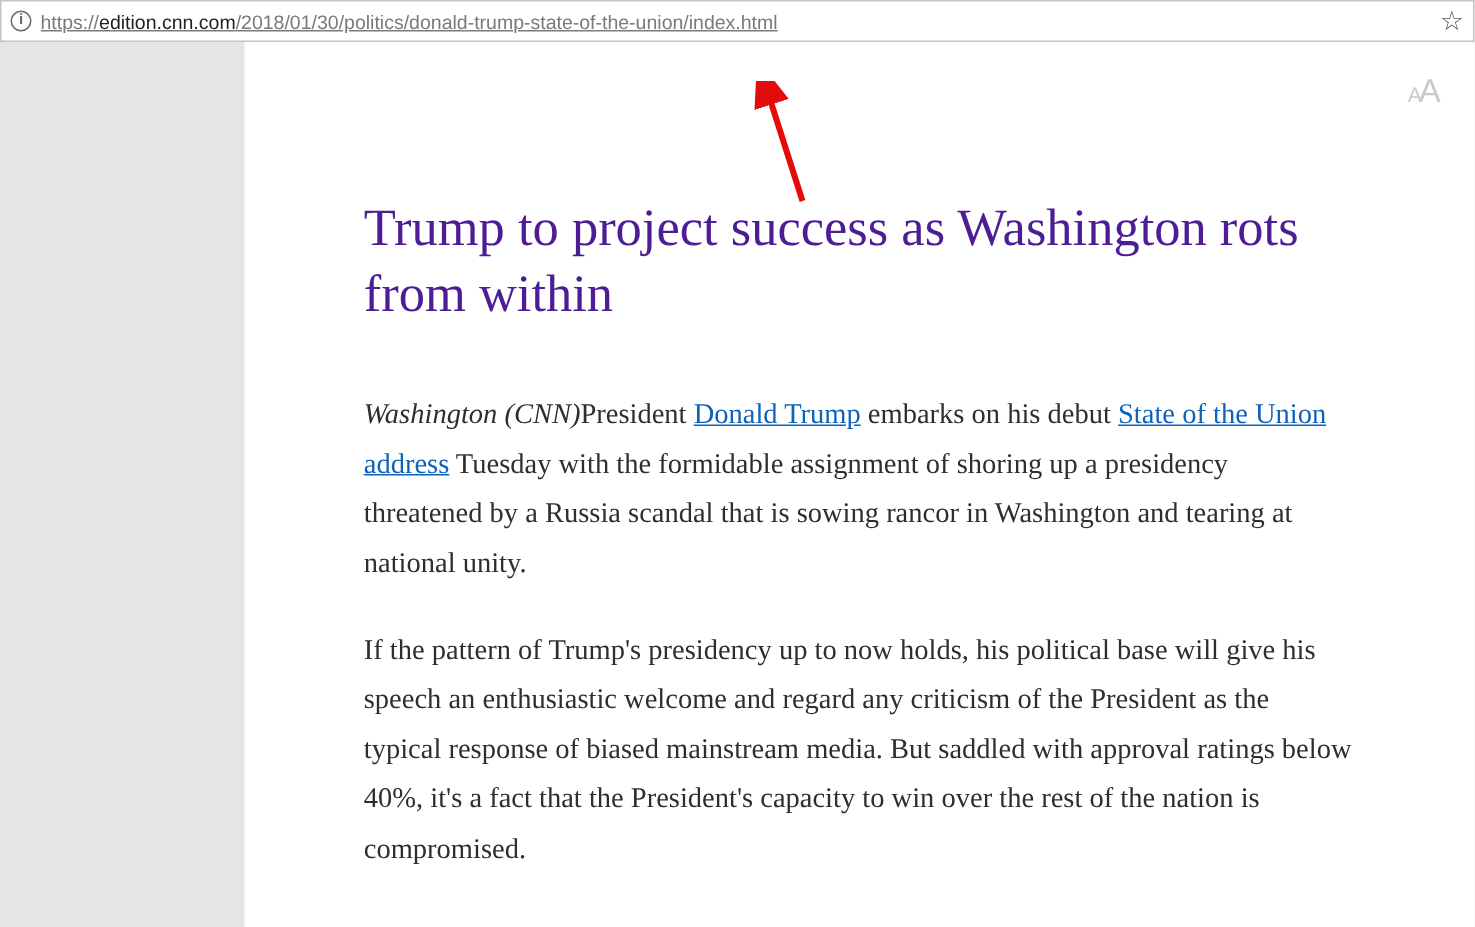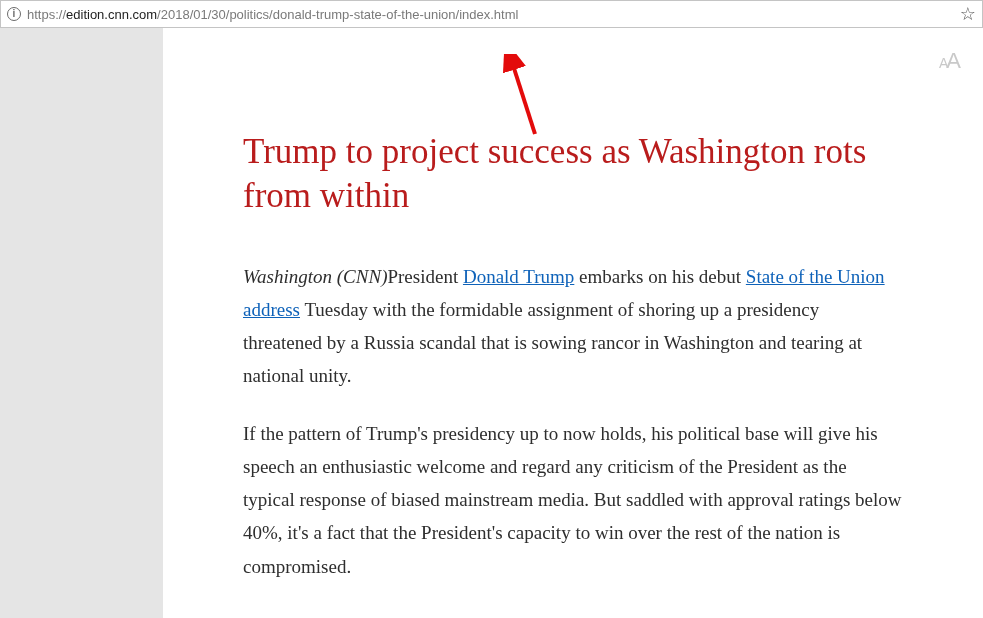--- a/index.html
+++ b/index.html
@@ -27,34 +27,34 @@
     width: 14px; height: 14px;
     border: 1px solid #6b6b6b;
     border-radius: 50%;
     display: flex; align-items: center; justify-content: center;
     font-size: 10px; font-weight: bold;
     color: #6b6b6b;
     margin-right: 6px;
     font-family: Arial, sans-serif;
     line-height: 1;
   }
-  .url-text { flex: 1; color: #7a7a7a; white-space: nowrap; overflow: hidden; }
+  .url-text { flex: 1; color: #7a7a7a; white-space: nowrap; overflow: hidden; text-decoration: underline; }
   .url-dark { color: #222; }
   .star-icon {
     font-size: 18px;
     color: #5a5a5a;
     margin-left: 8px;
     cursor: pointer;
   }
   .page-bg {
     background: #e5e5e5;
     width: 100%;
     height: calc(100% - 28px);
     display: flex;
-    justify-content: flex-end;
+    justify-content: center;
     padding-left: 162px;
     position: relative;
   }
   .article-card {
     background: #fff;
     width: 820px;
     height: 100%;
     padding: 20px 60px 0 80px;
     position: relative;
   }
@@ -65,21 +65,21 @@
     color: #c9c9c9;
     font-family: Arial, sans-serif;
     cursor: pointer;
     letter-spacing: -2px;
   }
   .font-size-toggle .small-a { font-size: 14px; }
   .font-size-toggle .big-a { font-size: 22px; }
   .headline {
     font-size: 35px;
     line-height: 1.25;
-    color: #b91c1c;
+    color: #4c1d95;
     font-weight: normal;
     margin-top: 82px;
     margin-bottom: 42px;
     max-width: 660px;
   }
   .article-body p {
     font-size: 19px;
     line-height: 1.75;
     color: #2e2e2e;
     margin-bottom: 24px;

